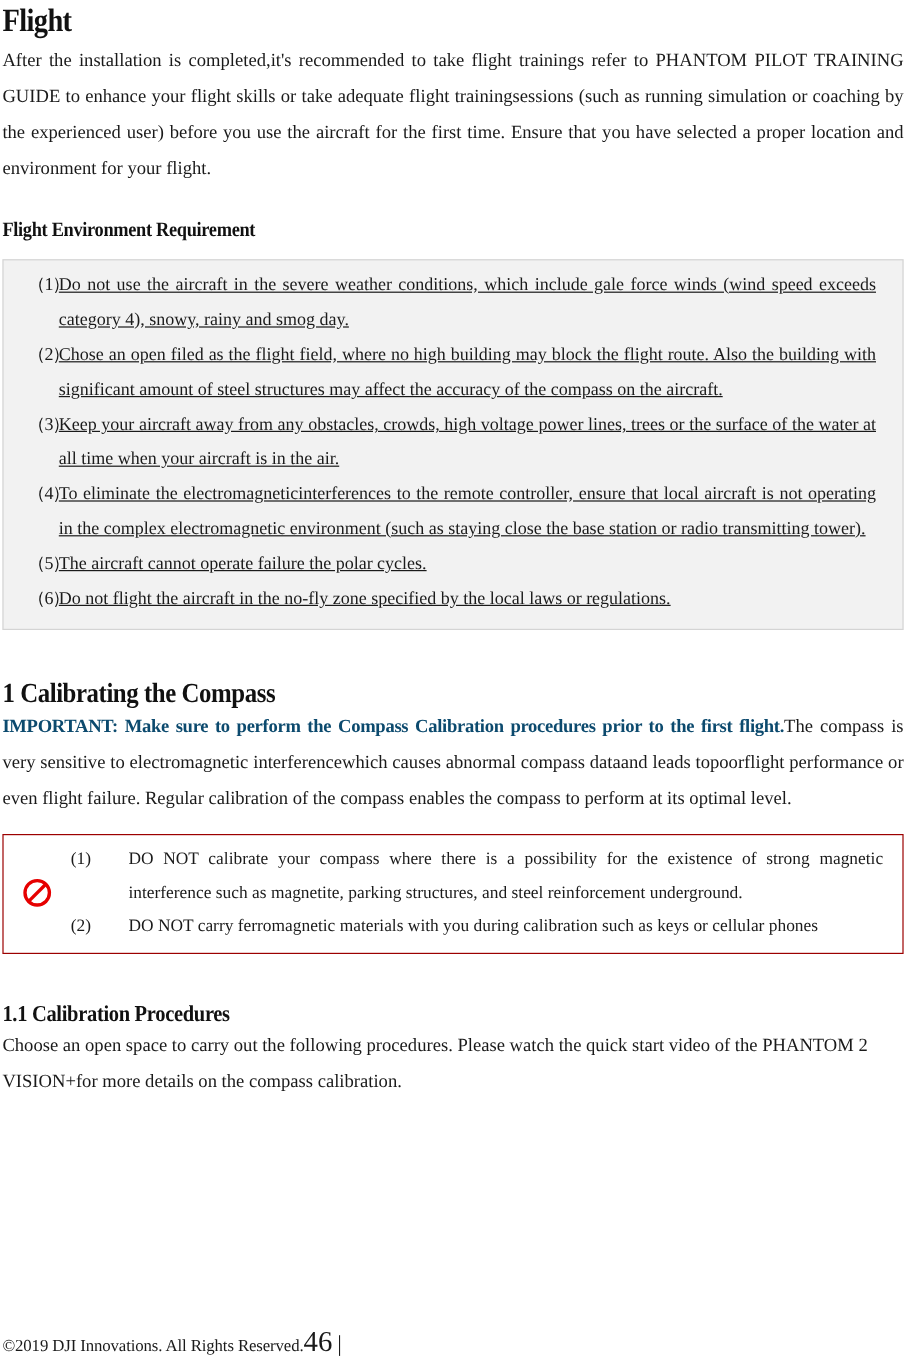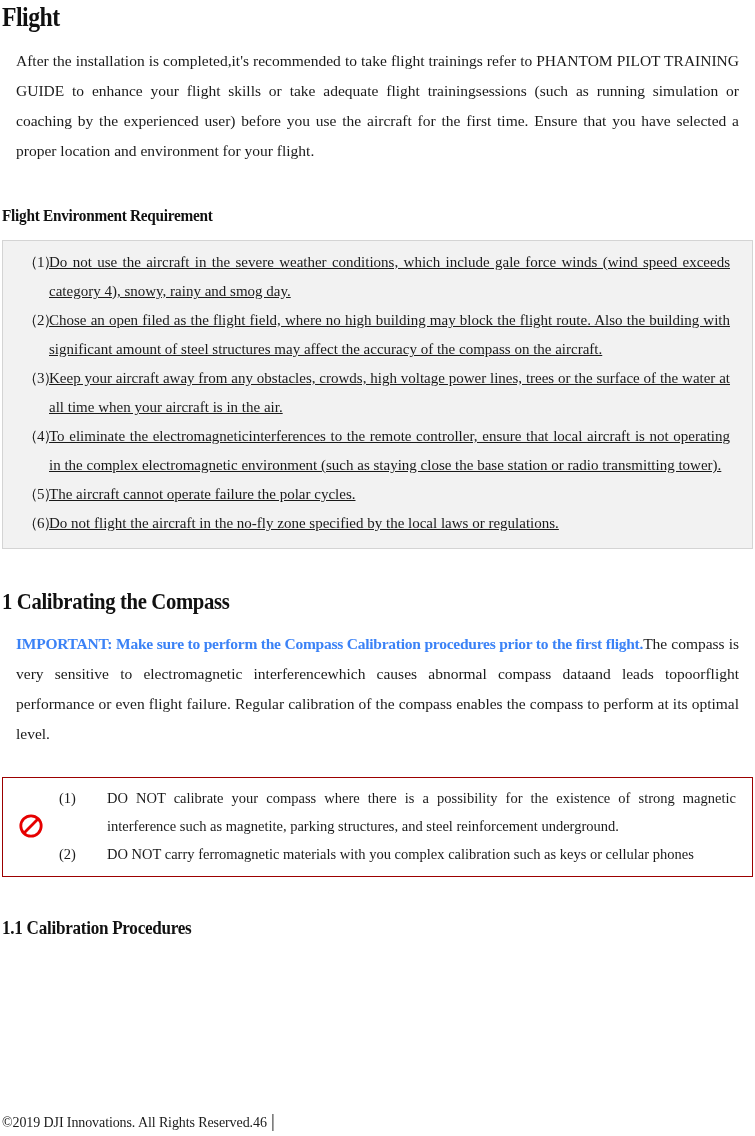--- a/index.html
+++ b/index.html
@@ -66,26 +66,26 @@
     transform-origin: left center;
   }
 
   
   .body-par {
     font-size: 15.5px;
     line-height: 30px;
     text-align: justify;
     text-justify: inter-word;
     color: #1a1a1a;
-    margin: 14px;
+    margin: 0;
   }
   .body-par.last-left { text-align: left; }
 
   .red-lead {
-    color: #3b82f6;
+    color: #0c4a6e;
     font-weight: bold;
     letter-spacing: -0.25px;
   }
 
   
   .gray-box {
     background: #f2f2f2;
     border: 1px solid #d4d4d4;
     box-sizing: border-box;
     padding: 7px 10px 10px 10px;
@@ -161,21 +161,21 @@
     position: absolute;
     left: 2px;
     bottom: 6px;
     font-size: 14px;
     line-height: 18px;
     color: #1a1a1a;
     white-space: nowrap;
     letter-spacing: -0.1px;
   }
   .footer .pgnum {
-    font-size: 14px;
+    font-size: 24px;
     letter-spacing: 0;
   }
   .footer .pgbar {
     font-size: 19px;
     padding-left: 4px;
   }
 
   .spacer-sm { height: 14px; }
   .spacer-md { height: 26px; }
   .spacer-lg { height: 40px; }
@@ -237,27 +237,28 @@
         <line x1="5.6" y1="18.4" x2="18.4" y2="5.6" stroke="#e60000" stroke-width="2.6"></line>
       </svg>
     </div>
     <div class="warn-list">
       <div class="warn-item">
         <span class="warn-marker">(1)</span>
         <span class="warn-text">DO NOT calibrate your compass where there is a possibility for the existence of strong magnetic interference such as magnetite, parking structures, and steel reinforcement underground.</span>
       </div>
       <div class="warn-item">
         <span class="warn-marker">(2)</span>
-        <span class="warn-text">DO NOT carry ferromagnetic materials with you complex calibration such as keys or cellular phones</span>
+        <span class="warn-text">DO NOT carry ferromagnetic materials with you during calibration such as keys or cellular phones</span>
       </div>
     </div>
   </div>
 
   <div class="spacer-lg"></div>
 
   <div class="h2-num">1.1 Calibration Procedures</div>
 
+  <p class="body-par last-left">Choose an open space to carry out the following procedures. Please watch the quick start video of the PHANTOM 2 VISION+for more details on the compass calibration.</p>
 
   <div class="footer">
     <span>©2019 DJI Innovations. All Rights Reserved.</span><span class="pgnum">46</span><span class="pgbar">|</span>
   </div>
 
 </div>
 
 </body></html>

